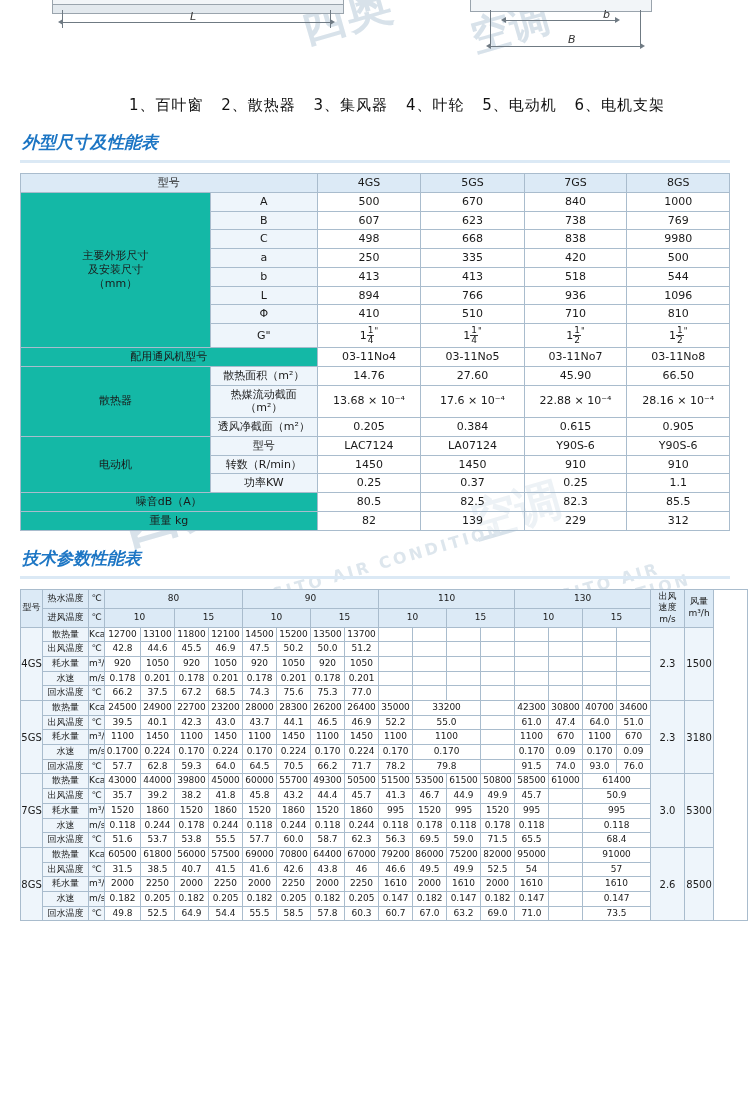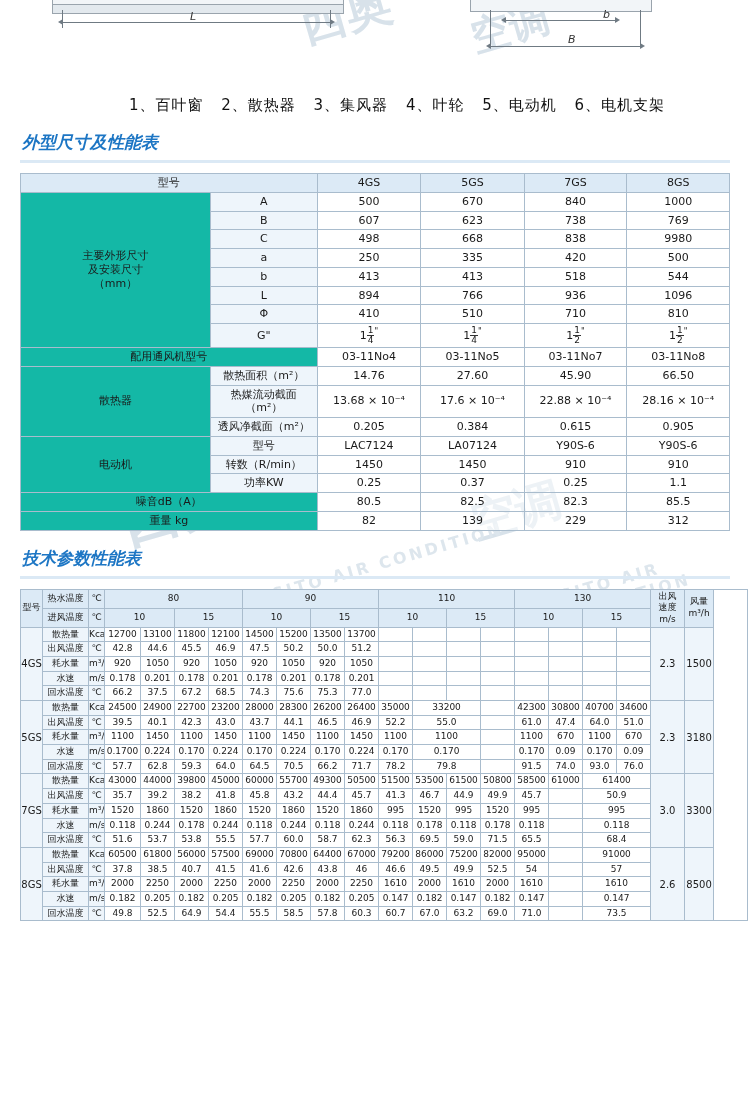--- a/index.html
+++ b/index.html
@@ -584,21 +584,21 @@
       <td>49300</td>
       <td>50500</td>
       <td>51500</td>
       <td>53500</td>
       <td>61500</td>
       <td>50800</td>
       <td>58500</td>
       <td>61000</td>
       <td colspan="2">61400</td>
       <td class="model" rowspan="5">3.0</td>
-      <td class="model" rowspan="5">3300</td>
+      <td class="model" rowspan="5">5300</td>
     </tr>
     <tr>
       <td class="namecol">出风温度</td>
       <td class="unitcol">℃</td>
       <td>35.7</td>
       <td>39.2</td>
       <td>38.2</td>
       <td>41.8</td>
       <td>45.8</td>
       <td>43.2</td>
@@ -688,21 +688,21 @@
       <td>82000</td>
       <td>95000</td>
       <td></td>
       <td colspan="2">91000</td>
       <td class="model" rowspan="5">2.6</td>
       <td class="model" rowspan="5">8500</td>
     </tr>
     <tr>
       <td class="namecol">出风温度</td>
       <td class="unitcol">℃</td>
-      <td>37.8</td>
+      <td>31.5</td>
       <td>38.5</td>
       <td>40.7</td>
       <td>41.5</td>
       <td>41.6</td>
       <td>42.6</td>
       <td>43.8</td>
       <td>46</td>
       <td>46.6</td>
       <td>49.5</td>
       <td>49.9</td>

